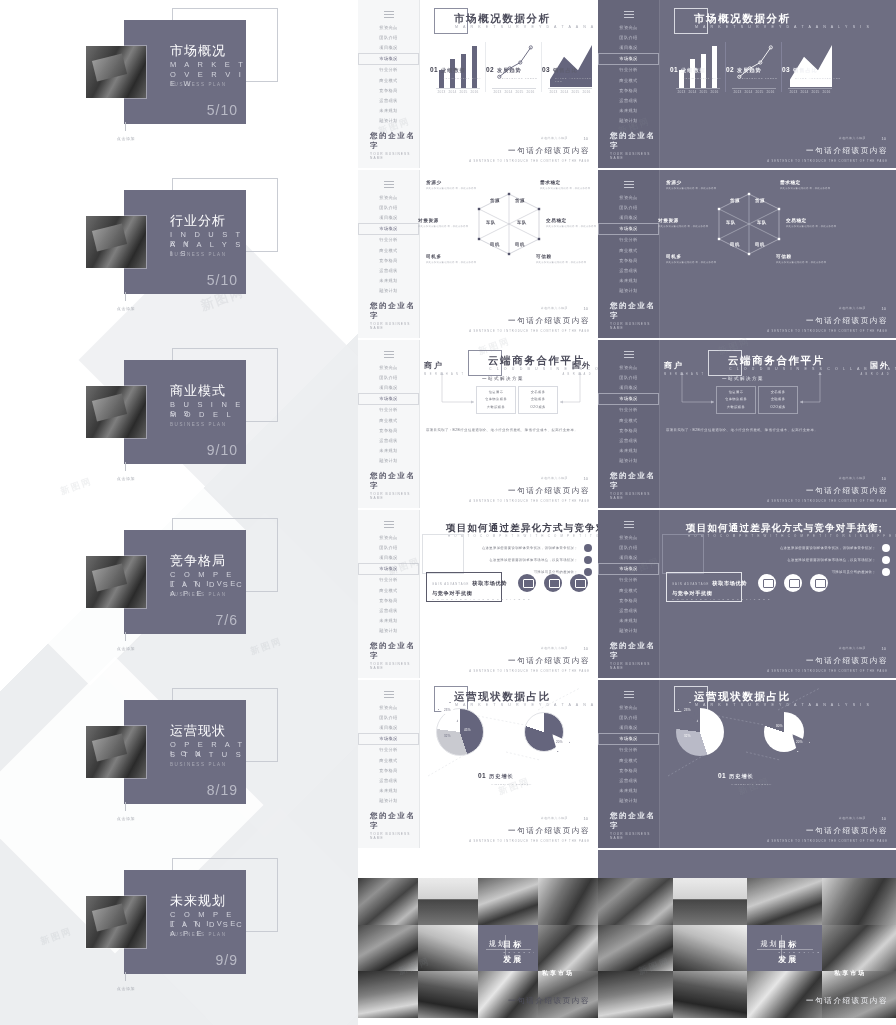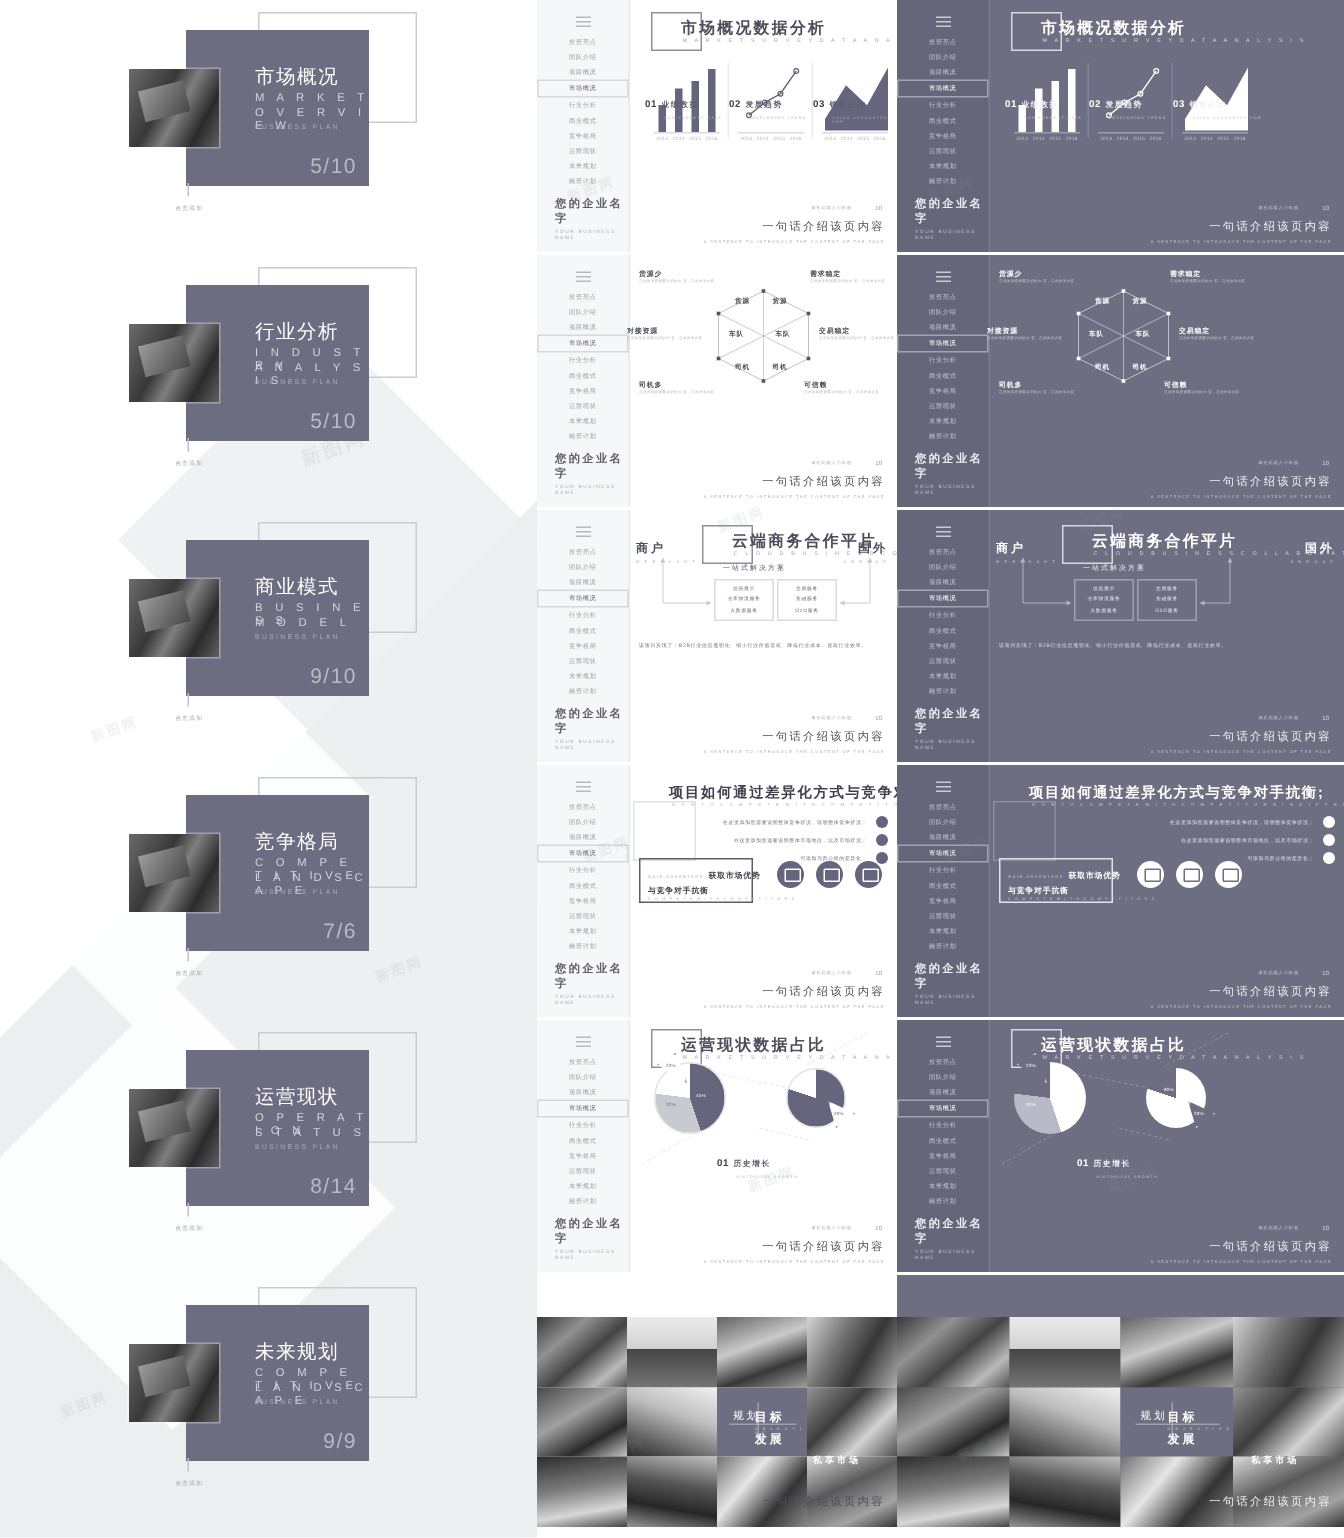--- a/index.html
+++ b/index.html
@@ -276,21 +276,21 @@
           <div class="cv-cap">点击添加</div>
         </div>
         <div class="cover" style="top: 680px;">
           <div class="cover-inner">
             <div class="cv-outline"></div>
             <div class="cv-box">
               <div class="cv-cn">运营现状</div>
               <div class="cv-en1">O P E R A T I O N</div>
               <div class="cv-en2">S T A T U S</div>
               <div class="cv-sub">BUSINESS PLAN</div>
-              <div class="cv-num">8/14</div>
+              <div class="cv-num">8/19</div>
             </div>
             <div class="cv-photo"></div>
           </div>
           <div class="cv-tick"></div>
           <div class="cv-cap">点击添加</div>
         </div>
         <div class="cover" style="top: 850px;">
           <div class="cover-inner">
             <div class="cv-outline"></div>
             <div class="cv-box">

